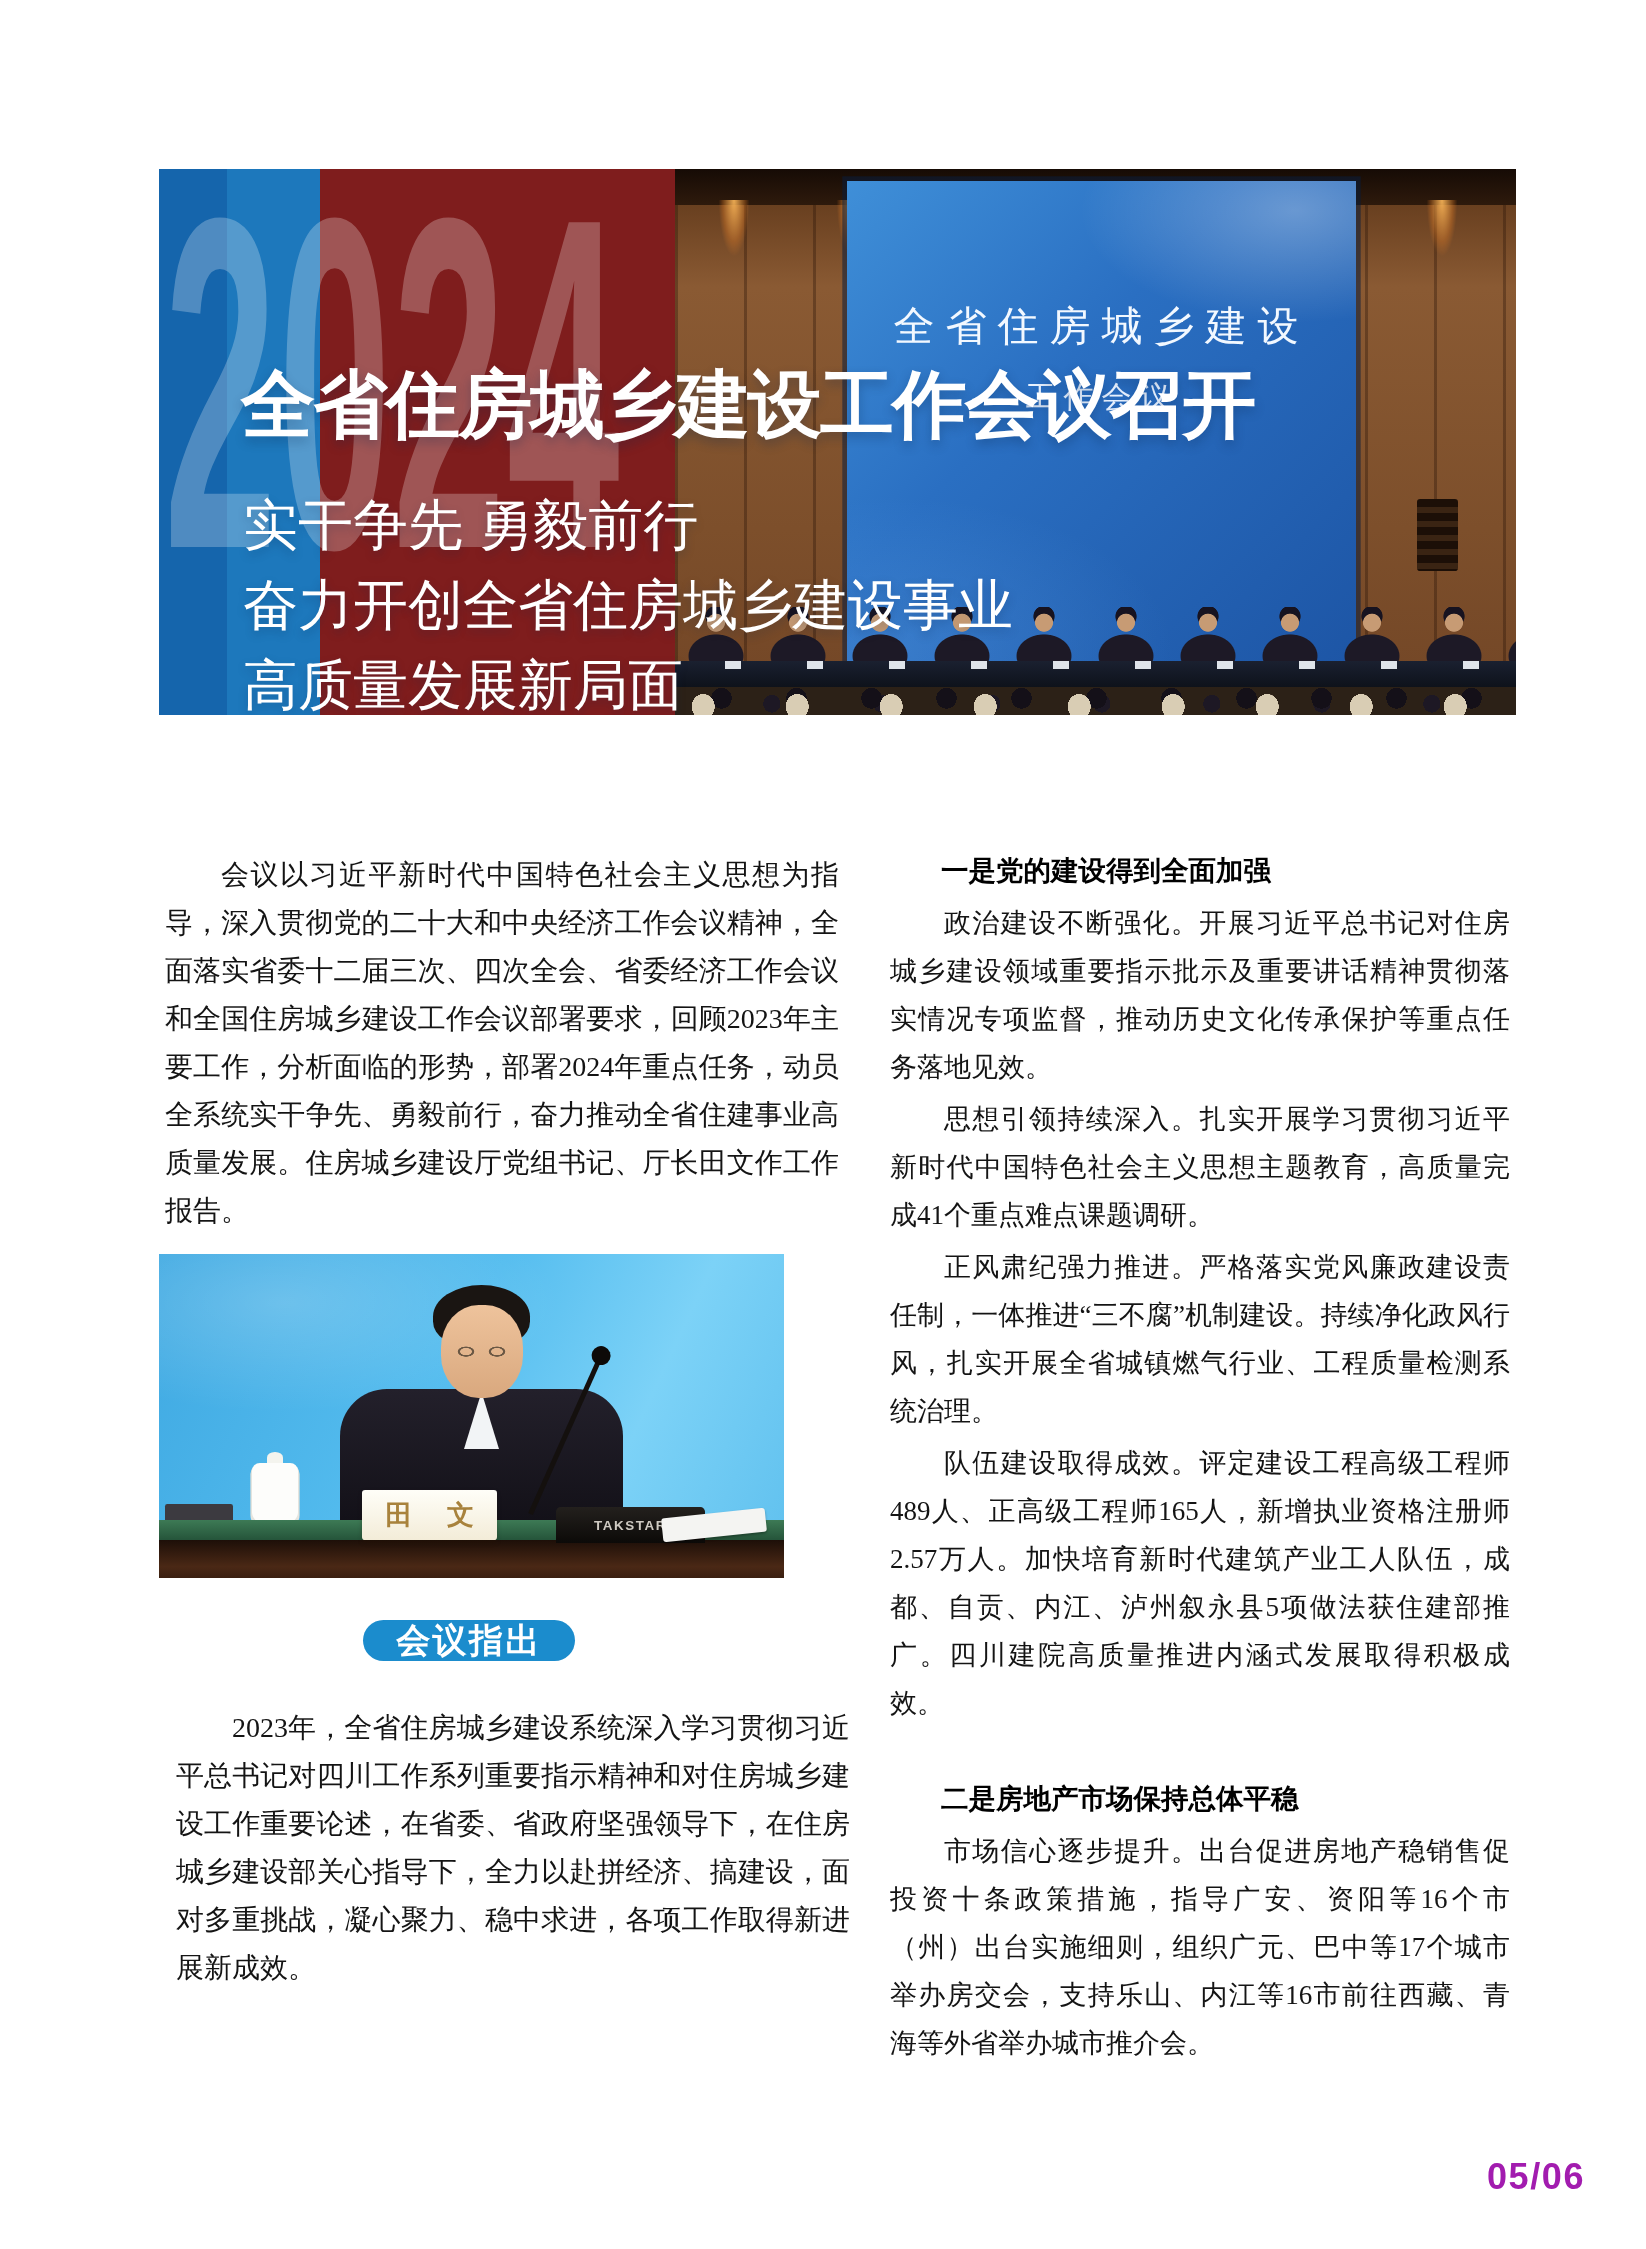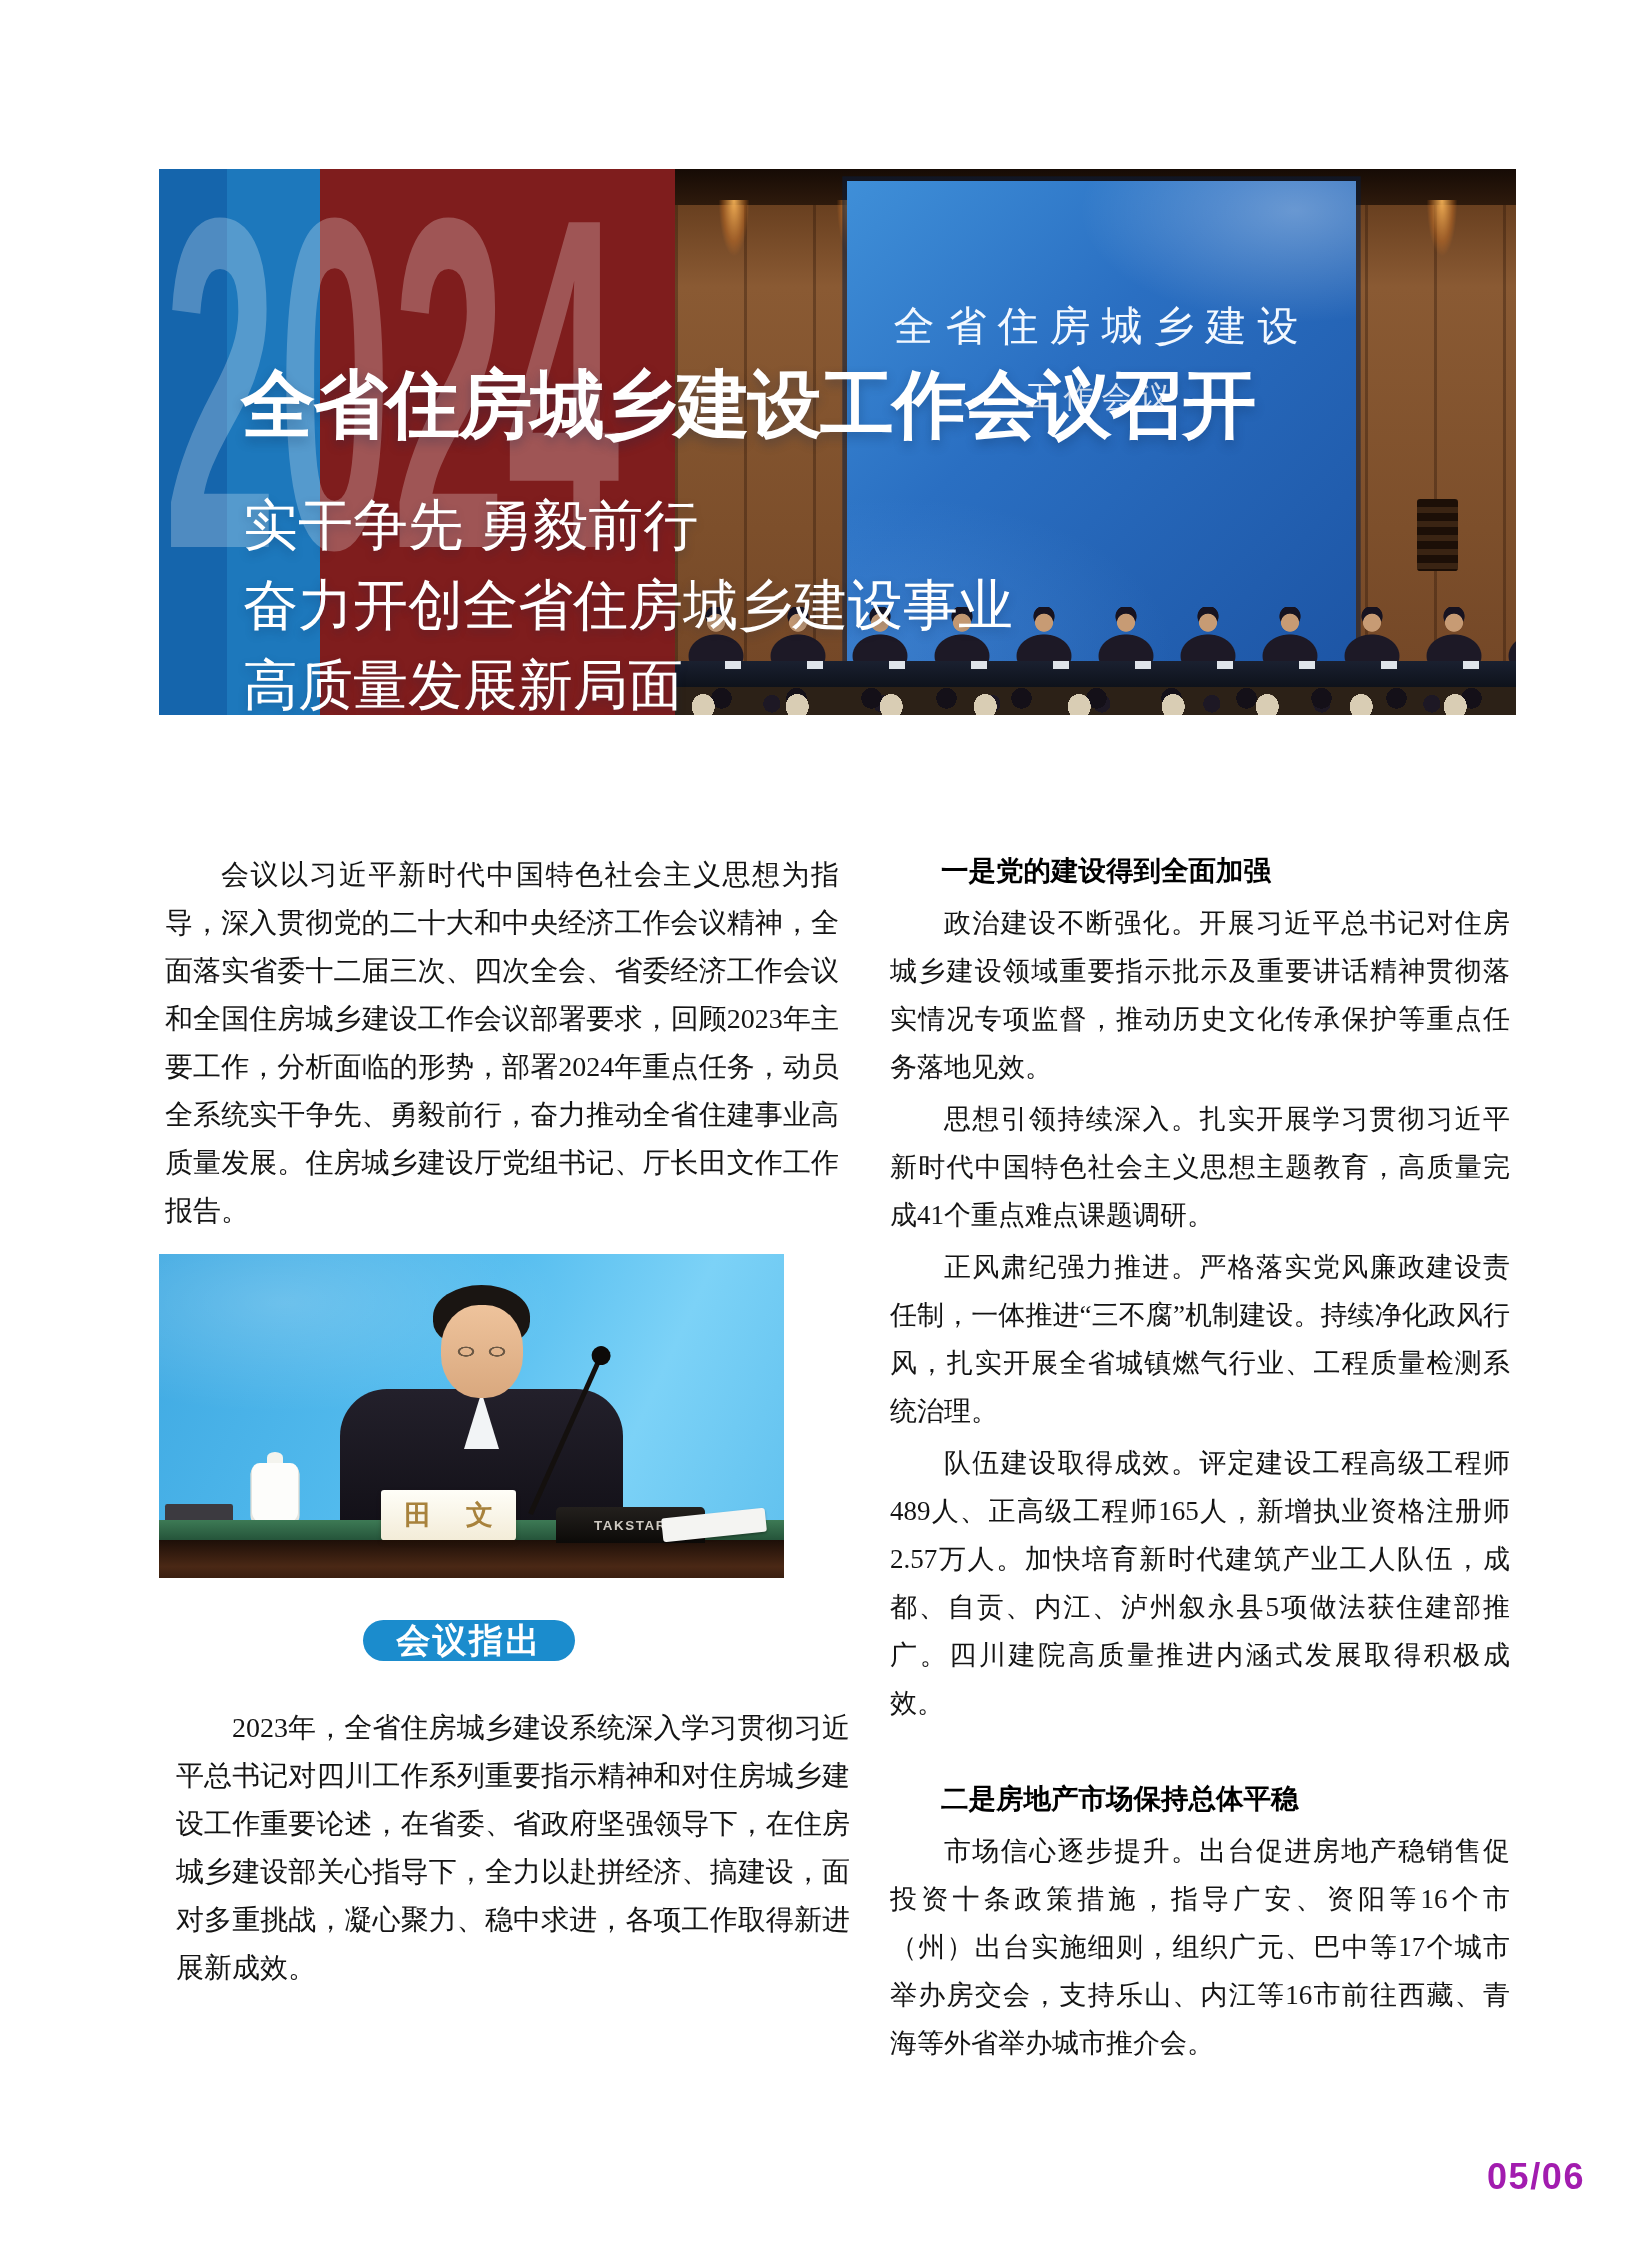--- a/index.html
+++ b/index.html
@@ -94,21 +94,21 @@
   .sp-shirt{position:absolute;left:124px;top:107px;width:35px;height:57px;background:#f2f4f6;
            clip-path:polygon(50% 0,100% 100%,0 100%);}
   .sp-mic{position:absolute;left:369px;top:93px;width:4.7px;height:167px;background:#14100e;
           transform:rotate(24deg);transform-origin:bottom center;}
   .sp-mic::before{content:"";position:absolute;left:-7px;top:-15.7px;width:19px;height:19px;border-radius:50%;
           background:#0d0a08;}
   .sp-micbase{position:absolute;left:397px;top:253px;width:149px;height:36px;border-radius:4.7px 4.7px 0 0;
           background:linear-gradient(#23201d,#0c0a08);display:flex;align-items:center;justify-content:center;
           color:#cfcac2;font-family:"Liberation Sans","DejaVu Sans",sans-serif;font-size:13.4px;
           font-weight:700;letter-spacing:1.6px;}
-  .sp-card{position:absolute;left:222px;top:236px;width:135px;height:50px;border-radius:3.1px;
+  .sp-card{position:absolute;left:203px;top:236px;width:135px;height:50px;border-radius:3.1px;
           background:linear-gradient(#fffef8,#f3ecd8);display:flex;align-items:center;justify-content:center;
           color:#a8823c;font-size:27px;font-weight:700;letter-spacing:14px;text-indent:14px;
           box-shadow:0 2.4px 4.7px rgba(40,20,0,0.25);}
   .sp-cup{position:absolute;left:93px;top:209px;width:46px;height:60px;border-radius:7.9px 7.9px 11px 11px;
           background:#fdfdfb;box-shadow:0 3.1px 0 1.6px #e4e4de;}
   .sp-cup::before{content:"";position:absolute;left:15px;top:-11px;width:15.7px;height:11px;border-radius:50% 50% 0 0;
           background:#f4f4ee;}
   .sp-papers{position:absolute;left:503px;top:259px;width:104px;height:23.6px;background:#f4f4f2;
           border-radius:3.1px;transform:rotate(-6deg);box-shadow:0 1.6px 2.4px rgba(0,0,0,0.3);}
   .sp-book{position:absolute;left:6.3px;top:250px;width:68px;height:33px;background:#3c3a40;border-radius:2.4px;}

